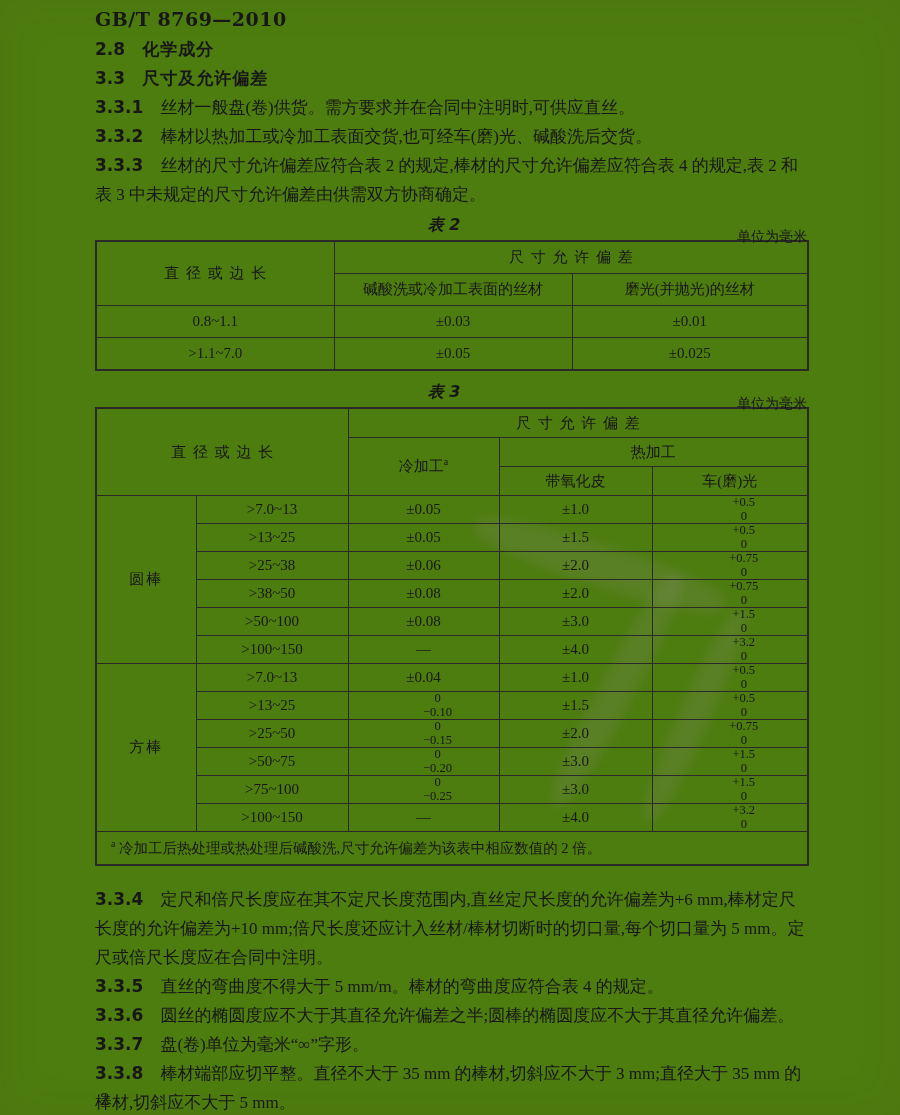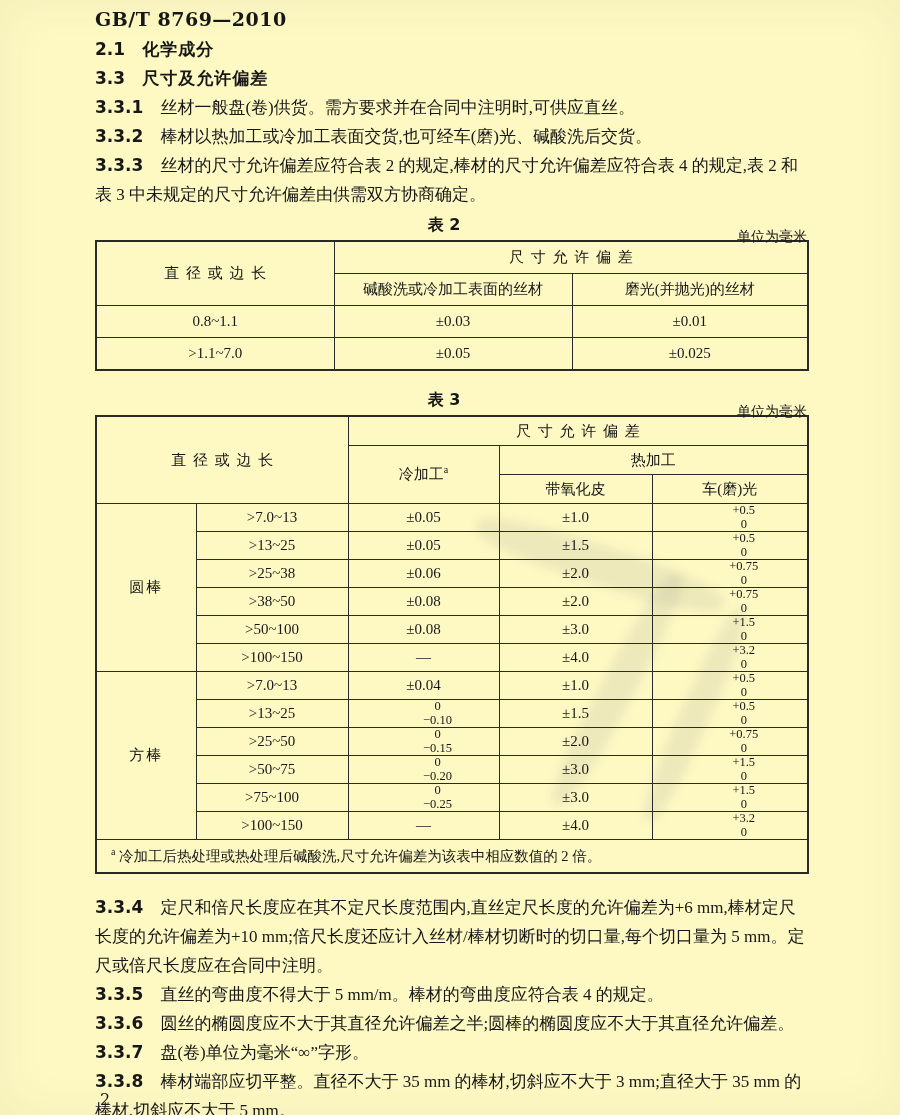--- a/index.html
+++ b/index.html
@@ -1,19 +1,19 @@
 <!DOCTYPE html>
 <html lang="zh"><head>
 <meta charset="utf-8">
 <style>
   html,body{margin:0;padding:0;background:#e9e9e6;}
   .page{
     position:relative;
     width:900px;height:1115px;
-    background:#fef9c3;
+    background:#4d7c0f;
     overflow:hidden;
     box-shadow:inset 0 0 50px rgba(60,60,50,0.06);
     font-family:"Liberation Serif","DejaVu Serif",serif;
     color:#171717;
   }
   .content{
     position:absolute;
     left:95px;top:7px;
     width:714px;
   }
@@ -26,21 +26,21 @@
     margin-bottom:4px;
   }
   p.para{margin:0;font-size:17px;line-height:29px;}
   p.sec-head{margin:0;font-size:17px;line-height:29px;font-weight:bold;
     font-family:"DejaVu Sans","Liberation Sans",sans-serif;}
   .num{font-family:"DejaVu Sans","Liberation Sans",sans-serif;font-weight:bold;margin-right:17px;}
   .sec-title{letter-spacing:1px;}
   .indent{text-indent:2em;}
   .caption-row{position:relative;height:26px;margin-top:3px;}
   .tbl-title{position:absolute;left:0;right:16px;text-align:center;font-weight:bold;
-    font-family:"DejaVu Sans","Liberation Sans",sans-serif;font-size:16px;line-height:26px;}
+    font-family:"DejaVu Sans","Liberation Sans",sans-serif;font-size:16px;line-height:26px;font-style:italic;}
   .tbl-unit{position:absolute;right:2px;top:12px;font-size:14px;line-height:26px;}
   table{border-collapse:collapse;width:712px;table-layout:fixed;
     font-size:15px;margin-top:2px;background:transparent;}
   table,th,td{border:1px solid #2a2a28;}
   table{border-width:2px;}
   th{font-weight:normal;}
   th,td{text-align:center;vertical-align:middle;padding:0;}
   .t2 th{height:31px;}
   .t2 td{height:31px;}
   .t3 th{height:28px;}
@@ -69,21 +69,21 @@
 <div class="page">
   <div class="smudge sm1"></div>
   <div class="smudge sm2"></div>
   <div class="smudge sm3"></div>
 
   <div class="content">
 
     <div class="doc-num">GB/T 8769—2010</div>
 
     <p class="sec-head">
-      <span class="num">2.1</span><span class="sec-title">化学成分</span>
+      <span class="num">2.8</span><span class="sec-title">化学成分</span>
     </p>
 
     <p class="sec-head">
       <span class="num">3.3</span><span class="sec-title">尺寸及允许偏差</span>
     </p>
 
     <p class="para">
       <span class="num">3.3.1</span><span>丝材一般盘(卷)供货。需方要求并在合同中注明时,可供应直丝。</span>
     </p>
     <p class="para">
@@ -120,21 +120,21 @@
           <td>±0.01</td>
         </tr>
         <tr>
           <td>&gt;1.1~7.0</td>
           <td>±0.05</td>
           <td>±0.025</td>
         </tr>
       </tbody>
     </table>
 
-    <div class="caption-row" style="margin-top:16px;">
+    <div class="caption-row" style="margin-top:8px;">
       <span class="tbl-title">表 3</span>
       <span class="tbl-unit">单位为毫米</span>
     </div>
     <table class="t3">
       <colgroup>
         <col style="width:100px">
           <col style="width:152px">
           <col style="width:151px">
           <col style="width:153px">
           <col style="width:156px">

